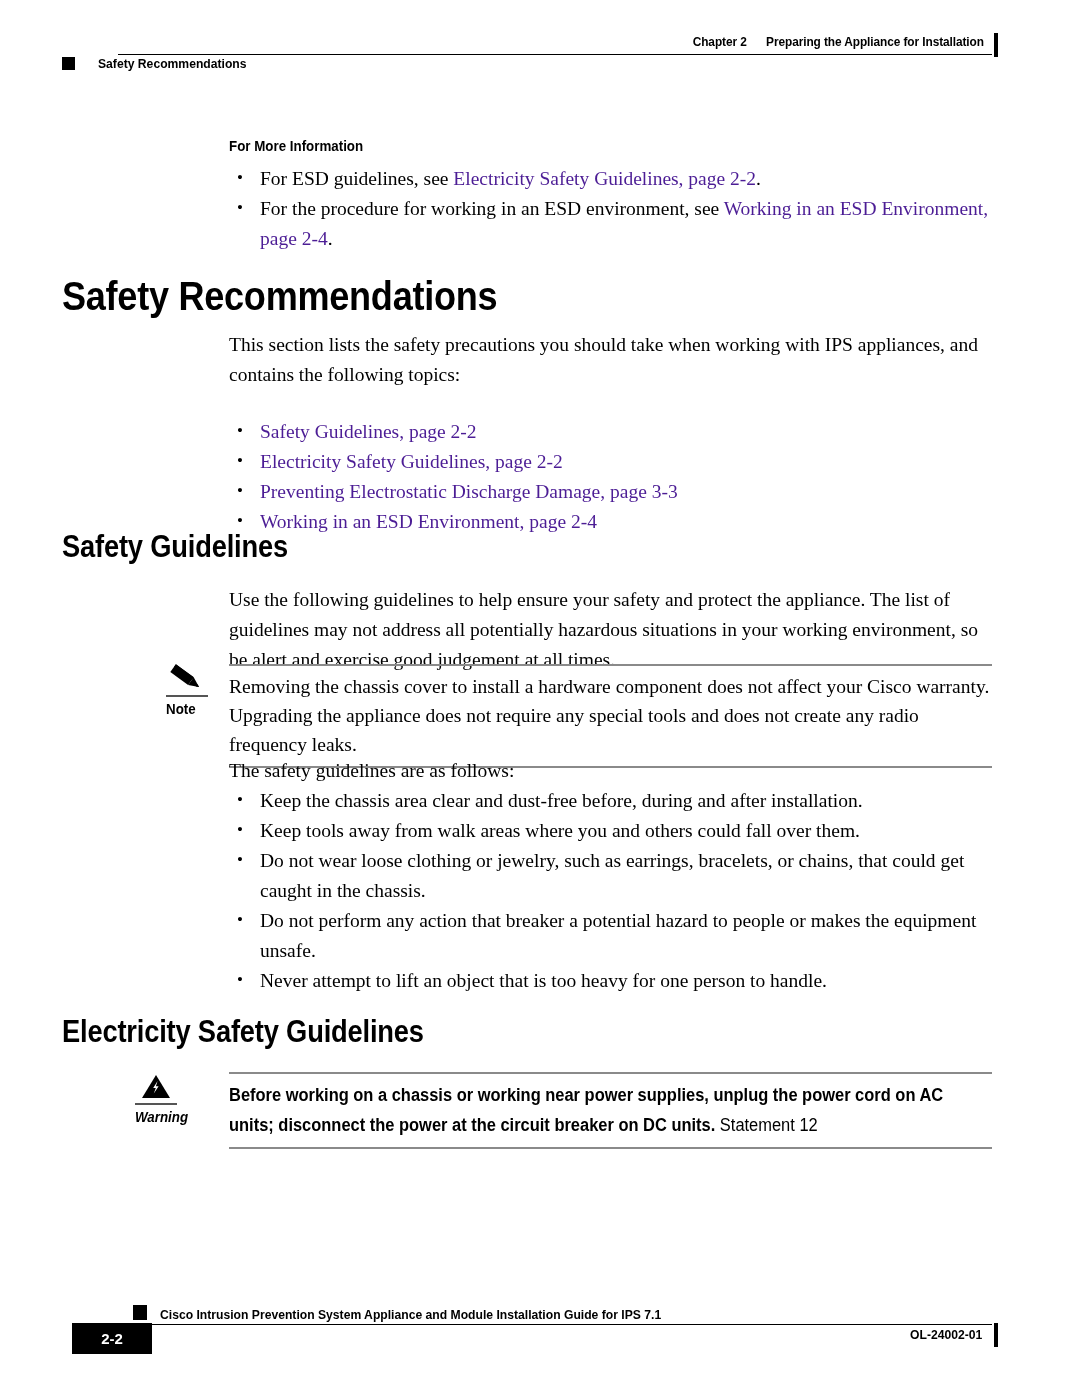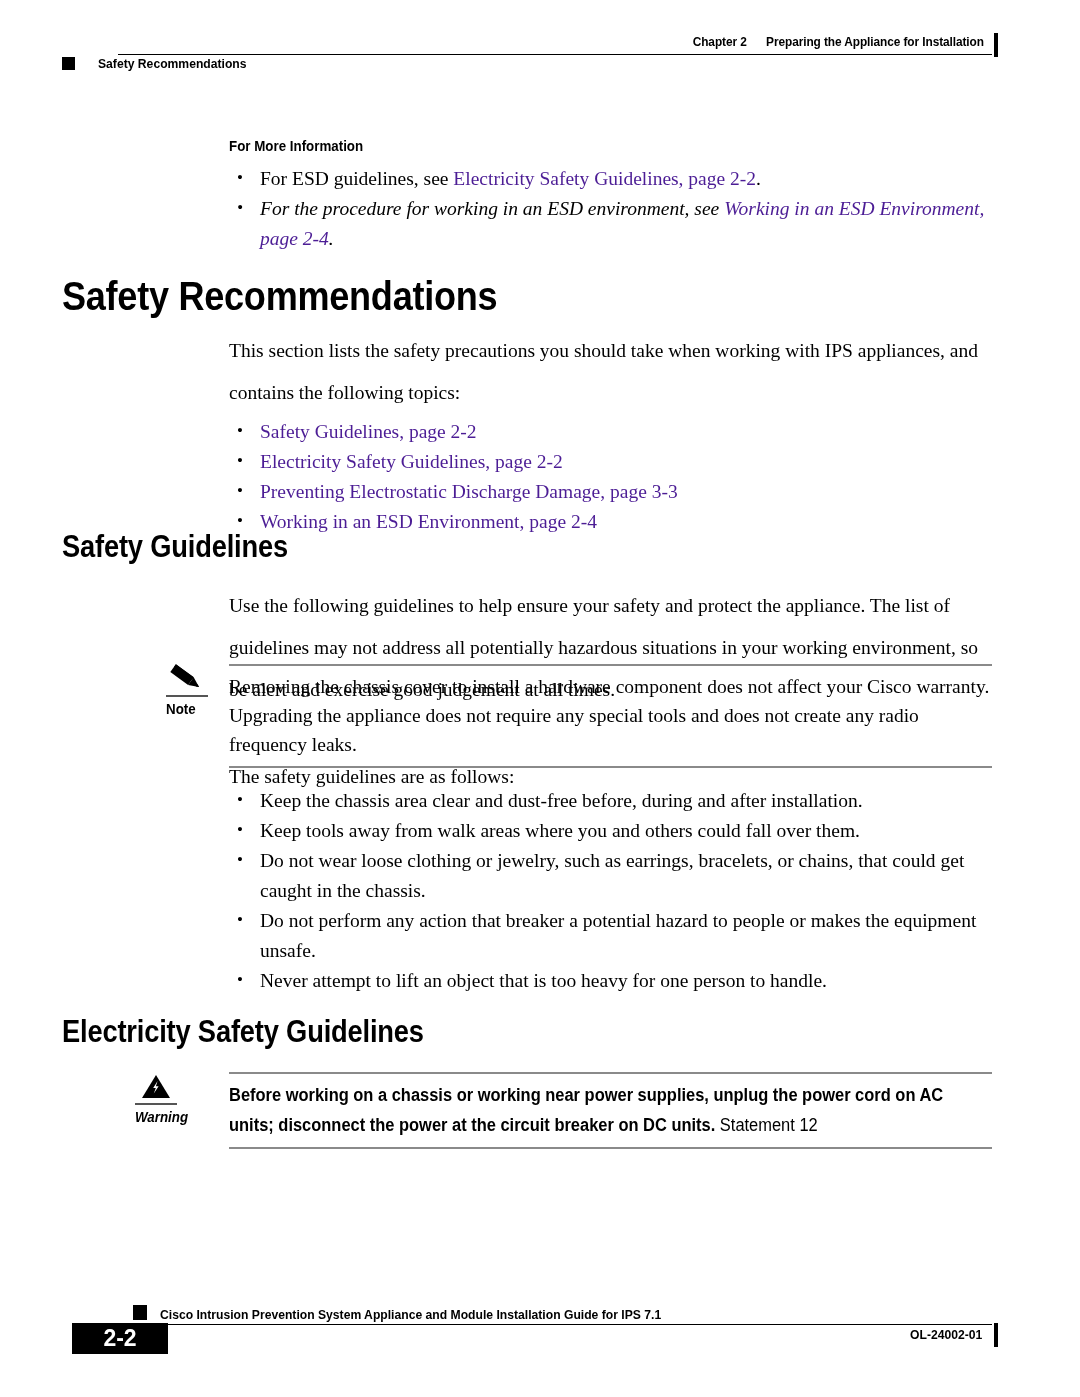--- a/index.html
+++ b/index.html
@@ -93,21 +93,21 @@
     font-family: "Liberation Sans Narrow", "Liberation Sans", sans-serif;
     font-weight: bold;
     font-size: 14.5px;
     transform: scaleX(0.92);
     transform-origin: left center;
   }
 
   p.para {
     margin: 0;
     font-size: 19.5px;
-    line-height: 42px;
+    line-height: 30px;
     text-align: left;
   }
 
   
   ul.bullets {
     list-style: none;
     margin: 0;
     padding: 0;
   }
   ul.bullets > li {
@@ -249,27 +249,27 @@
     position: absolute;
     left: 133px;
     right: 88px;
     top: 27px;
     border-bottom: 1.5px solid #000;
   }
   .footer-pagebox {
     position: absolute;
     left: 72px;
     top: 26px;
-    width: 96px;
+    width: 80px;
     height: 31px;
     background: #000;
     color: #fff;
     font-family: "Liberation Sans Narrow", "Liberation Sans", sans-serif;
     font-weight: bold;
-    font-size: 23px;
+    font-size: 15px;
     display: flex;
     align-items: center;
     justify-content: center;
   }
   .footer-docid {
     position: absolute;
     right: 98px;
     top: 30px;
     font-family: "Liberation Sans Narrow", "Liberation Sans", sans-serif;
     font-weight: bold;
@@ -304,21 +304,21 @@
     </div>
   </div>
 
   <div class="body-col" style="top:138px;">
     <div class="minihead">For More Information</div>
   </div>
 
   <div class="body-col" style="top:164px;">
     <ul class="bullets">
       <li><span>For ESD guidelines, see </span><span class="xref">Electricity Safety Guidelines, page 2-2</span><span>.</span></li>
-      <li style="margin-top:0px;font-style:italic;"><span>For the procedure for working in an ESD environment, see </span><span class="xref">Working in an ESD Environment, page 2-4</span><span>.</span></li>
+      <li style="margin-top:0px;"><span>For the procedure for working in an ESD environment, see </span><span class="xref">Working in an ESD Environment, page 2-4</span><span>.</span></li>
     </ul>
   </div>
 
   <div style="position:absolute; left:62px; top:274px;">
     <h1 class="h1">Safety Recommendations</h1>
   </div>
 
   <div class="body-col" style="top:330px;">
     <p class="para">This section lists the safety precautions you should take when working with IPS appliances, and contains the following topics:</p>
   </div>

